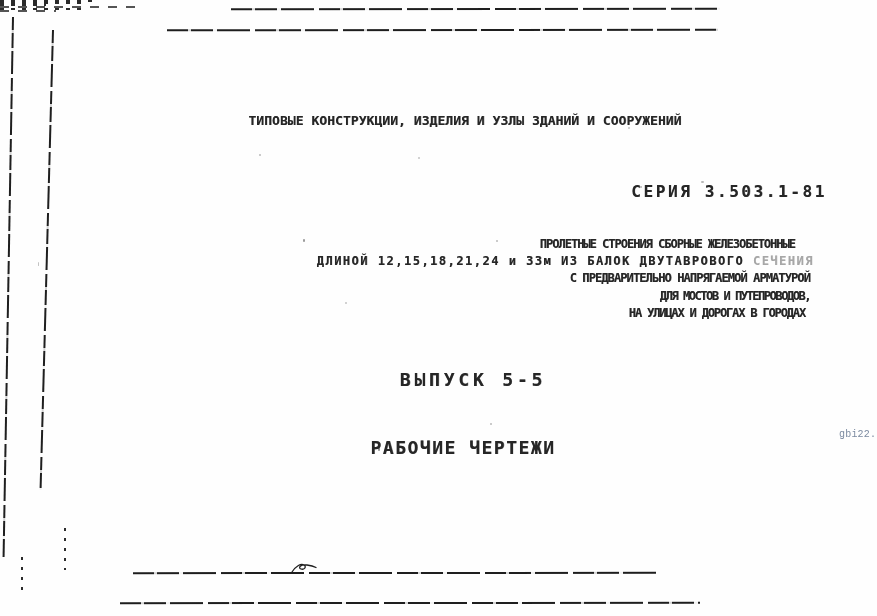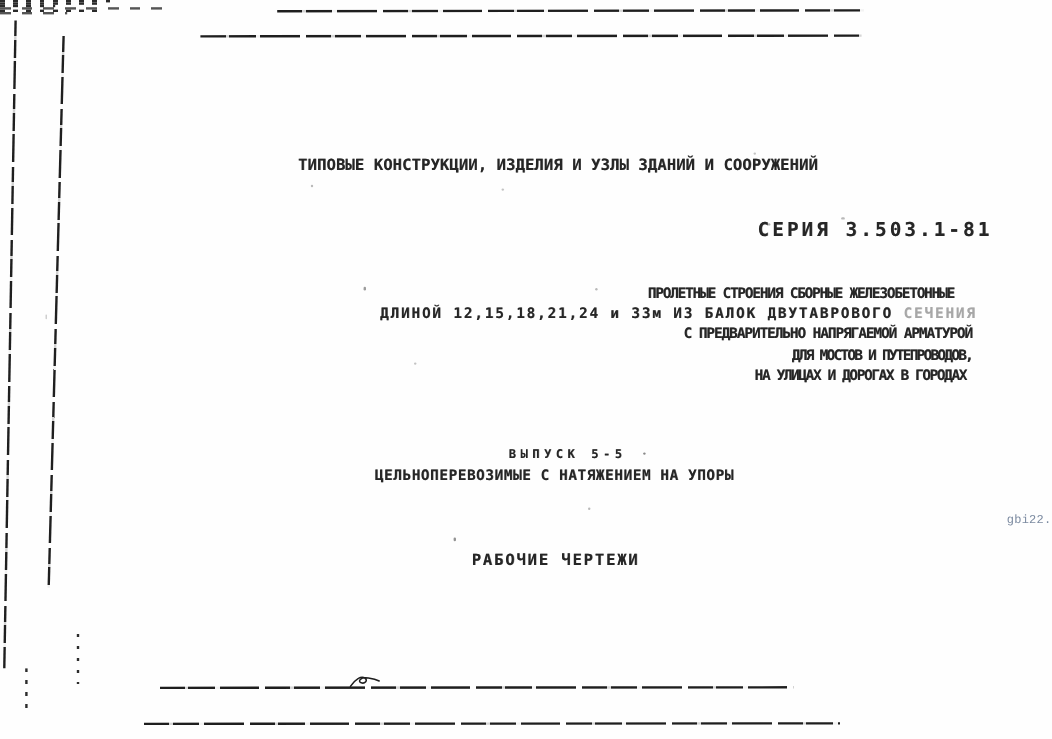--- a/index.html
+++ b/index.html
@@ -51,38 +51,38 @@
   }
   
   .txt{
     position:absolute;
     left:95px;width:720px;
     text-align:center;
     font-weight:700;
     white-space:nowrap;
     text-shadow:.35px 0 0 rgba(38,38,38,.55);
   }
-  .category{top:132px;font-size:13px;line-height:14px;letter-spacing:.05px;transform:translateX(10px);text-align:center;}
+  .category{top:114px;font-size:13px;line-height:14px;letter-spacing:.05px;transform:translateX(10px);text-align:center;}
   .series{top:184px;font-size:16px;line-height:16px;letter-spacing:2.6px;transform:translateX(12px);text-align:right;}
   .titleblock{position:absolute;left:95px;top:236px;width:720px;text-align:center;font-weight:700;
     font-size:12px;line-height:17.2px;white-space:nowrap;text-shadow:.35px 0 0 rgba(38,38,38,.55);}
   .titleblock > div{height:17.2px;text-align:right;}
   .issueblock{position:absolute;left:95px;top:371px;width:720px;text-align:center;font-weight:700;
     font-size:12px;line-height:17.2px;white-space:nowrap;text-shadow:.35px 0 0 rgba(38,38,38,.55);}
   .issueblock > div{height:17.2px;}
-  .drawings{top:460px;font-size:13px;line-height:15px;letter-spacing:1.5px;transform:translateX(8px);}
+  .drawings{top:440px;font-size:18px;line-height:15px;letter-spacing:1.5px;transform:translateX(8px);}
   .fade{opacity:.40;filter:blur(.3px);}
   
   .t0{letter-spacing:-1.0px;transform:translateX(-20px);}
   .t1{letter-spacing: 1.5px;transform:translateX(-1px);}
   .t2{letter-spacing:-0.9px;transform:translateX(-5px);}
   .t3{letter-spacing:-1.45px;transform:translateX(-5px);}
   .t4{letter-spacing: 1.35px;transform:translateX(-11px);}
   .t5{letter-spacing:-1.15px;transform:translateX(-10px);}
-  .i0{font-size:10px;letter-spacing:3.8px;transform:translateX(18px);}
+  .i0{font-size:18px;letter-spacing:3.8px;transform:translateX(18px);}
   .i1{letter-spacing:-0.2px;transform:translateX(-3px);}
   .i2{letter-spacing: 0.45px;transform:translateX(7px);}
   
   .watermark{
     position:absolute;left:839px;top:429px;
     font-family:Liberation Mono, monospace;
     font-size:10px;line-height:12px;
     color:var(--wm);
     letter-spacing:.2px;
   }
@@ -123,21 +123,20 @@
   <div class="titleblock">
     <div class="t0"><span>ПРОЛЕТНЫЕ СТРОЕНИЯ СБОРНЫЕ ЖЕЛЕЗОБЕТОННЫЕ</span><span class="fade"></span></div>
     <div class="t1"><span>ДЛИНОЙ 12,15,18,21,24 и 33м ИЗ БАЛОК ДВУТАВРОВОГО </span><span class="fade">СЕЧЕНИЯ</span></div>
     <div class="t2"><span>С ПРЕДВАРИТЕЛЬНО НАПРЯГАЕМОЙ АРМАТУРОЙ</span><span class="fade"></span></div>
     <div class="t3"><span>ДЛЯ МОСТОВ И ПУТЕПРОВОДОВ,</span><span class="fade"></span></div>
     <div class="t5"><span>НА УЛИЦАХ И ДОРОГАХ В ГОРОДАХ</span><span class="fade"></span></div>
   </div>
 
   <div class="issueblock">
     <div class="i0">ВЫПУСК 5-5</div>
-    <div class="i2">ЦЕЛЬНОПЕРЕВОЗИМЫЕ С НАТЯЖЕНИЕМ НА УПОРЫ</div>
   </div>
 
   <div class="txt drawings">РАБОЧИЕ ЧЕРТЕЖИ</div>
 
   <div class="watermark">gbi22.ru</div>
 
   <div class="speck" style="left:303px;top:239px;width:2px;height:3px;opacity:.5;"></div>
   <div class="speck" style="left:536px;top:377px;width:2px;height:2px;opacity:.6;"></div>
   <div class="speck" style="left:378px;top:448px;width:2px;height:3px;opacity:.55;"></div>
   <div class="speck" style="left:640px;top:186px;width:2px;height:2px;opacity:.4;"></div>

